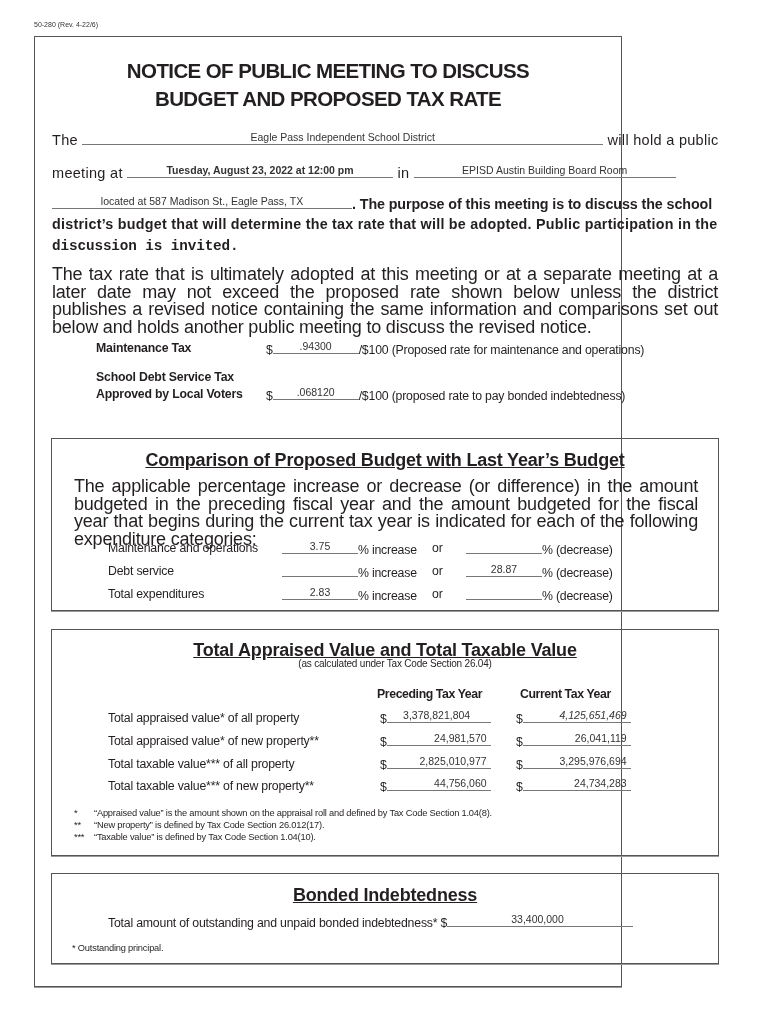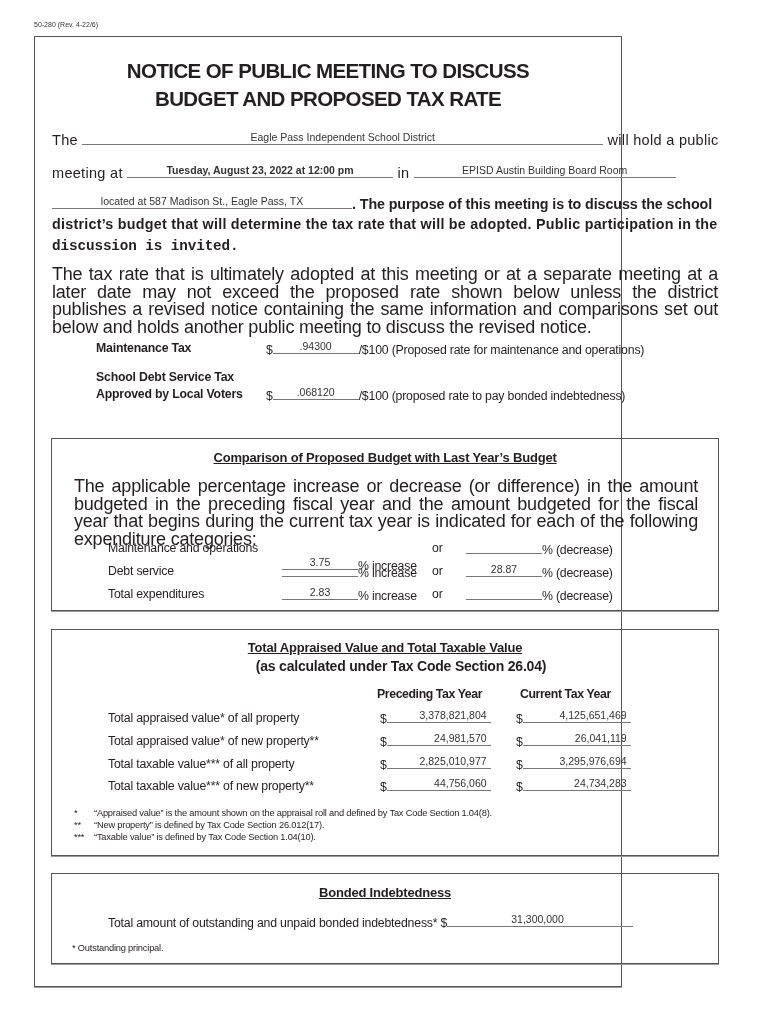--- a/index.html
+++ b/index.html
@@ -8,22 +8,22 @@
   .outer { position:absolute; left:34px; top:36px; width:588px; height:951px; border:1px solid #555; box-shadow:0 1px 0 #999; box-sizing:border-box; }
   .title { position:absolute; left:0; width:100%; top:20px; text-align:center; font-family:"Liberation Sans", sans-serif; font-weight:bold; font-size:20.5px; line-height:28px; letter-spacing:-0.6px; color:#231f20; }
   .line { position:absolute; left:17px; font-size:14.5px; white-space:nowrap; letter-spacing:0.3px; }
   .blank { display:inline-block; position:relative; border-bottom:1px solid #777; height:14px; vertical-align:baseline; }
   .fill { position:absolute; left:0; right:0; bottom:1px; text-align:center; font-size:10.5px; color:#333; letter-spacing:0; font-family:"Liberation Sans", sans-serif; }
   .bold14 { font-weight:bold; font-size:14.3px; letter-spacing:-0.1px; }
   .para { position:absolute; left:17px; width:666px; font-size:18px; line-height:17.5px; text-align:justify; letter-spacing:-0.2px; }
   .rate { position:absolute; font-size:12.3px; white-space:nowrap; letter-spacing:-0.2px; }
   .rate b { font-weight:bold; }
   .box { position:absolute; left:16px; width:668px; border:1px solid #555; box-sizing:border-box; box-shadow:0 1px 0 #999; }
-  .box-title { position:absolute; left:0; width:100%; text-align:center; font-weight:bold; font-size:13px; text-decoration:underline; letter-spacing:-0.2px; }
-  .box-sub { position:absolute; left:16px; width:100%; text-align:center; font-weight:bold; font-size:14px; letter-spacing:-0.2px; }
+  .box-title { position:absolute; left:0; width:100%; text-align:center; font-weight:bold; font-size:18px; text-decoration:underline; letter-spacing:-0.2px; }
+  .box-sub { position:absolute; left:10px; width:100%; text-align:center; font-weight:normal; font-size:10px; letter-spacing:-0.2px; }
   .cmp-row { position:absolute; left:56px; font-size:12.3px; white-space:nowrap; letter-spacing:-0.2px; }
   .cell { position:absolute; font-size:12.3px; white-space:nowrap; letter-spacing:-0.2px; }
   .colhdr { position:absolute; font-weight:bold; font-size:12.3px; letter-spacing:-0.4px; white-space:nowrap; }
   .foot { position:absolute; left:22px; font-size:9.3px; line-height:12px; letter-spacing:-0.2px; white-space:nowrap; }
   .foot span.m { display:inline-block; width:20px; }
 </style>
 </head>
 <body>
 
 <div class="formno">50-280 (Rev. 4-22/6)</div>
@@ -67,21 +67,21 @@
     <span>$</span><span class="blank" style="width:86px; height:12px;"><span class="fill">.068120</span></span><span>/$100 (proposed rate to pay bonded indebtedness)</span>
   </div>
 
   <div class="box" style="top:401px; height:173px;">
     <div class="box-title" style="top:11px;">Comparison of Proposed Budget with Last Year’s Budget</div>
     <div class="para" style="left:22px; width:624px; top:39px;">The applicable percentage increase or decrease (or difference) in the amount budgeted in the preceding fiscal year and the amount budgeted for the fiscal year that begins during the current tax year is indicated for each of the following expenditure categories:</div>
 
     <div class="cmp-row" style="top:102px;">
       <span>Maintenance and operations</span>
     </div>
-    <div class="cell" style="left:230px; top:102px;margin-top:16px;">
+    <div class="cell" style="left:230px; top:102px;">
       <span class="blank" style="width:76px; height:12px;"><span class="fill">3.75</span></span><span>% increase</span>
     </div>
     <div class="cell" style="left:380px; top:102px;">or</div>
     <div class="cell" style="left:414px; top:102px;">
       <span class="blank" style="width:76px; height:12px;"><span class="fill"></span></span><span>% (decrease)</span>
     </div>
 
     <div class="cmp-row" style="top:125px;">
       <span>Debt service</span>
     </div>
@@ -106,22 +106,22 @@
   </div>
 
   <div class="box" style="top:592px; height:227px;">
     <div class="box-title" style="top:10px;">Total Appraised Value and Total Taxable Value</div>
     <div class="box-sub" style="top:28px;">(as calculated under Tax Code Section 26.04)</div>
 
     <div class="colhdr" style="left:325px; top:57px;">Preceding Tax Year</div>
     <div class="colhdr" style="left:468px; top:57px;">Current Tax Year</div>
 
     <div class="cell" style="left:56px; top:81px;">Total appraised value* of all property</div>
-    <div class="cell" style="left:328px; top:79px;"><span>$</span><span class="blank" style="width:104px; height:13px;"><span class="fill" style="text-align:right; padding-right:4px;">3,378,821,804</span></span></div>
-    <div class="cell" style="left:464px; top:79px;"><span>$</span><span class="blank" style="width:108px; height:13px;"><span class="fill" style="text-align:right; padding-right:4px;">4,125,651,469</span></span></div>
+    <div class="cell" style="left:328px; top:79px;"><span>$</span><span class="blank" style="width:104px; height:13px;"><span class="fill" style="text-align:center; padding-right:4px;">3,378,821,804</span></span></div>
+    <div class="cell" style="left:464px; top:79px;"><span>$</span><span class="blank" style="width:108px; height:13px;font-style:italic;"><span class="fill" style="text-align:right; padding-right:4px;">4,125,651,469</span></span></div>
 
     <div class="cell" style="left:56px; top:104px;">Total appraised value* of new property**</div>
     <div class="cell" style="left:328px; top:102px;"><span>$</span><span class="blank" style="width:104px; height:13px;"><span class="fill" style="text-align:right; padding-right:4px;">24,981,570</span></span></div>
     <div class="cell" style="left:464px; top:102px;"><span>$</span><span class="blank" style="width:108px; height:13px;"><span class="fill" style="text-align:right; padding-right:4px;">26,041,119</span></span></div>
 
     <div class="cell" style="left:56px; top:127px;">Total taxable value*** of all property</div>
     <div class="cell" style="left:328px; top:125px;"><span>$</span><span class="blank" style="width:104px; height:13px;"><span class="fill" style="text-align:right; padding-right:4px;">2,825,010,977</span></span></div>
     <div class="cell" style="left:464px; top:125px;"><span>$</span><span class="blank" style="width:108px; height:13px;"><span class="fill" style="text-align:right; padding-right:4px;">3,295,976,694</span></span></div>
 
     <div class="cell" style="left:56px; top:149px;">Total taxable value*** of new property**</div>
@@ -130,18 +130,18 @@
 
     <div class="foot" style="top:177px;"><span class="m">*</span><span>“Appraised value” is the amount shown on the appraisal roll and defined by Tax Code Section 1.04(8).</span></div>
     <div class="foot" style="top:189px;"><span class="m">**</span><span>“New property” is defined by Tax Code Section 26.012(17).</span></div>
     <div class="foot" style="top:201px;"><span class="m">***</span><span>“Taxable value” is defined by Tax Code Section 1.04(10).</span></div>
   </div>
 
   <div class="box" style="top:836px; height:91px;">
     <div class="box-title" style="top:11px;">Bonded Indebtedness</div>
     <div class="cell" style="left:56px; top:39px;">
       <span>Total amount of outstanding and unpaid bonded indebtedness*</span>
-      <span>$</span><span class="blank" style="width:186px; height:13px;"><span class="fill" style="text-align:left; padding-left:64px;">31,300,000</span></span>
+      <span>$</span><span class="blank" style="width:186px; height:13px;"><span class="fill" style="text-align:left; padding-left:64px;">33,400,000</span></span>
     </div>
     <div class="foot" style="left:20px; top:68px;">* Outstanding principal.</div>
   </div>
 
 </div>
 
 </body></html>

